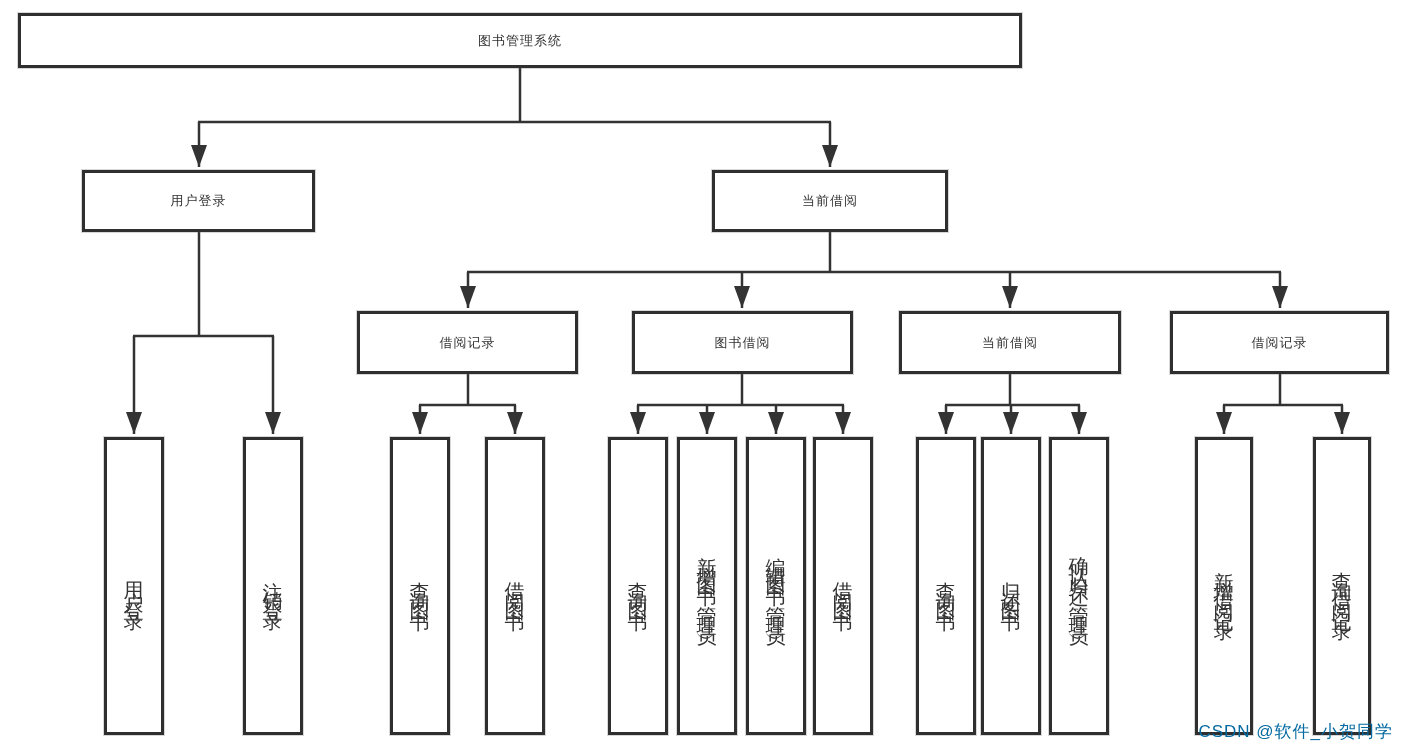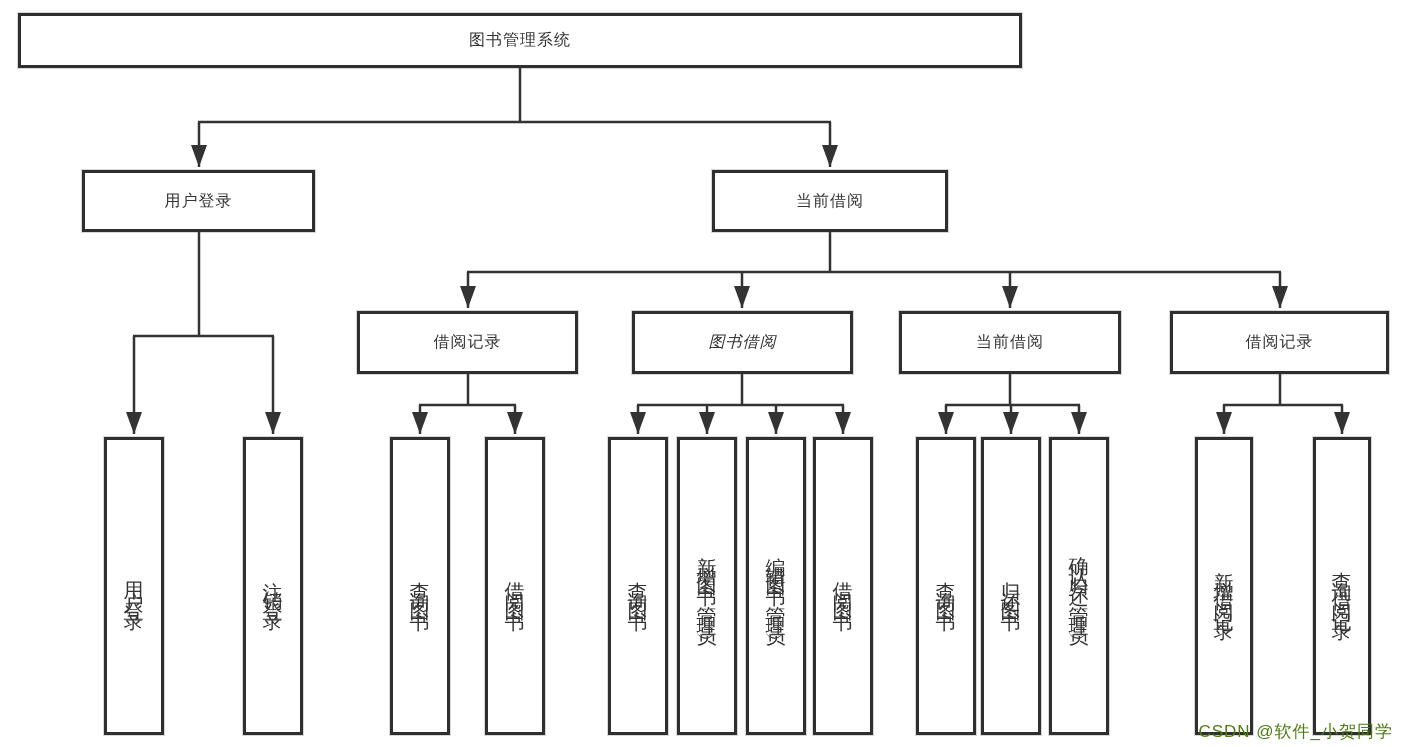--- a/index.html
+++ b/index.html
@@ -26,39 +26,39 @@
     background: #ffffff;
     border: 3px solid #2f2f2f;
     box-shadow: 0 0 0 1px rgba(100,100,100,0.25);
     display: flex;
     align-items: center;
     justify-content: center;
     box-sizing: border-box;
     color: #333333;
   }
   .node.h {
-    font-size: 16px;
+    font-size: 13px;
     letter-spacing: 1px;
   }
   .node.v {
     font-size: 20px;
   }
   .node.v .vtext {
     writing-mode: vertical-rl;
     text-orientation: mixed;
     letter-spacing: 10px;
     line-height: 1;
     color: #333333;
   }
   .watermark {
     position: absolute;
     right: 12px;
     bottom: 4px;
     font-size: 17px;
-    color: #4d7c0f;
+    color: #0369a1;
     letter-spacing: 1px;
     white-space: nowrap;
   }
 </style>
 </head>
 <body>
 
 <div class="canvas">
 
   <svg class="connectors" width="1405" height="747" viewBox="0 0 1405 747" xmlns="http://www.w3.org/2000/svg">
@@ -118,21 +118,21 @@
   <div class="node h" style="left:82px; top:170px; width:233px; height:62px;">
     <span>用户登录</span>
   </div>
   <div class="node h" style="left:712px; top:170px; width:236px; height:62px;">
     <span>当前借阅</span>
   </div>
 
   <div class="node h" style="left:357px; top:311px; width:221px; height:63px;">
     <span>借阅记录</span>
   </div>
-  <div class="node h" style="left:632px; top:311px; width:221px; height:63px;font-style:italic;">
+  <div class="node h" style="left:632px; top:311px; width:221px; height:63px;">
     <span>图书借阅</span>
   </div>
   <div class="node h" style="left:1170px; top:311px; width:219px; height:63px;">
     <span>借阅记录</span>
   </div>
   <div class="node h" style="left:899px; top:311px; width:222px; height:63px;">
     <span>当前借阅</span>
   </div>
 
   <div class="node v" style="left:104px; top:437px; width:60px; height:298px;">

